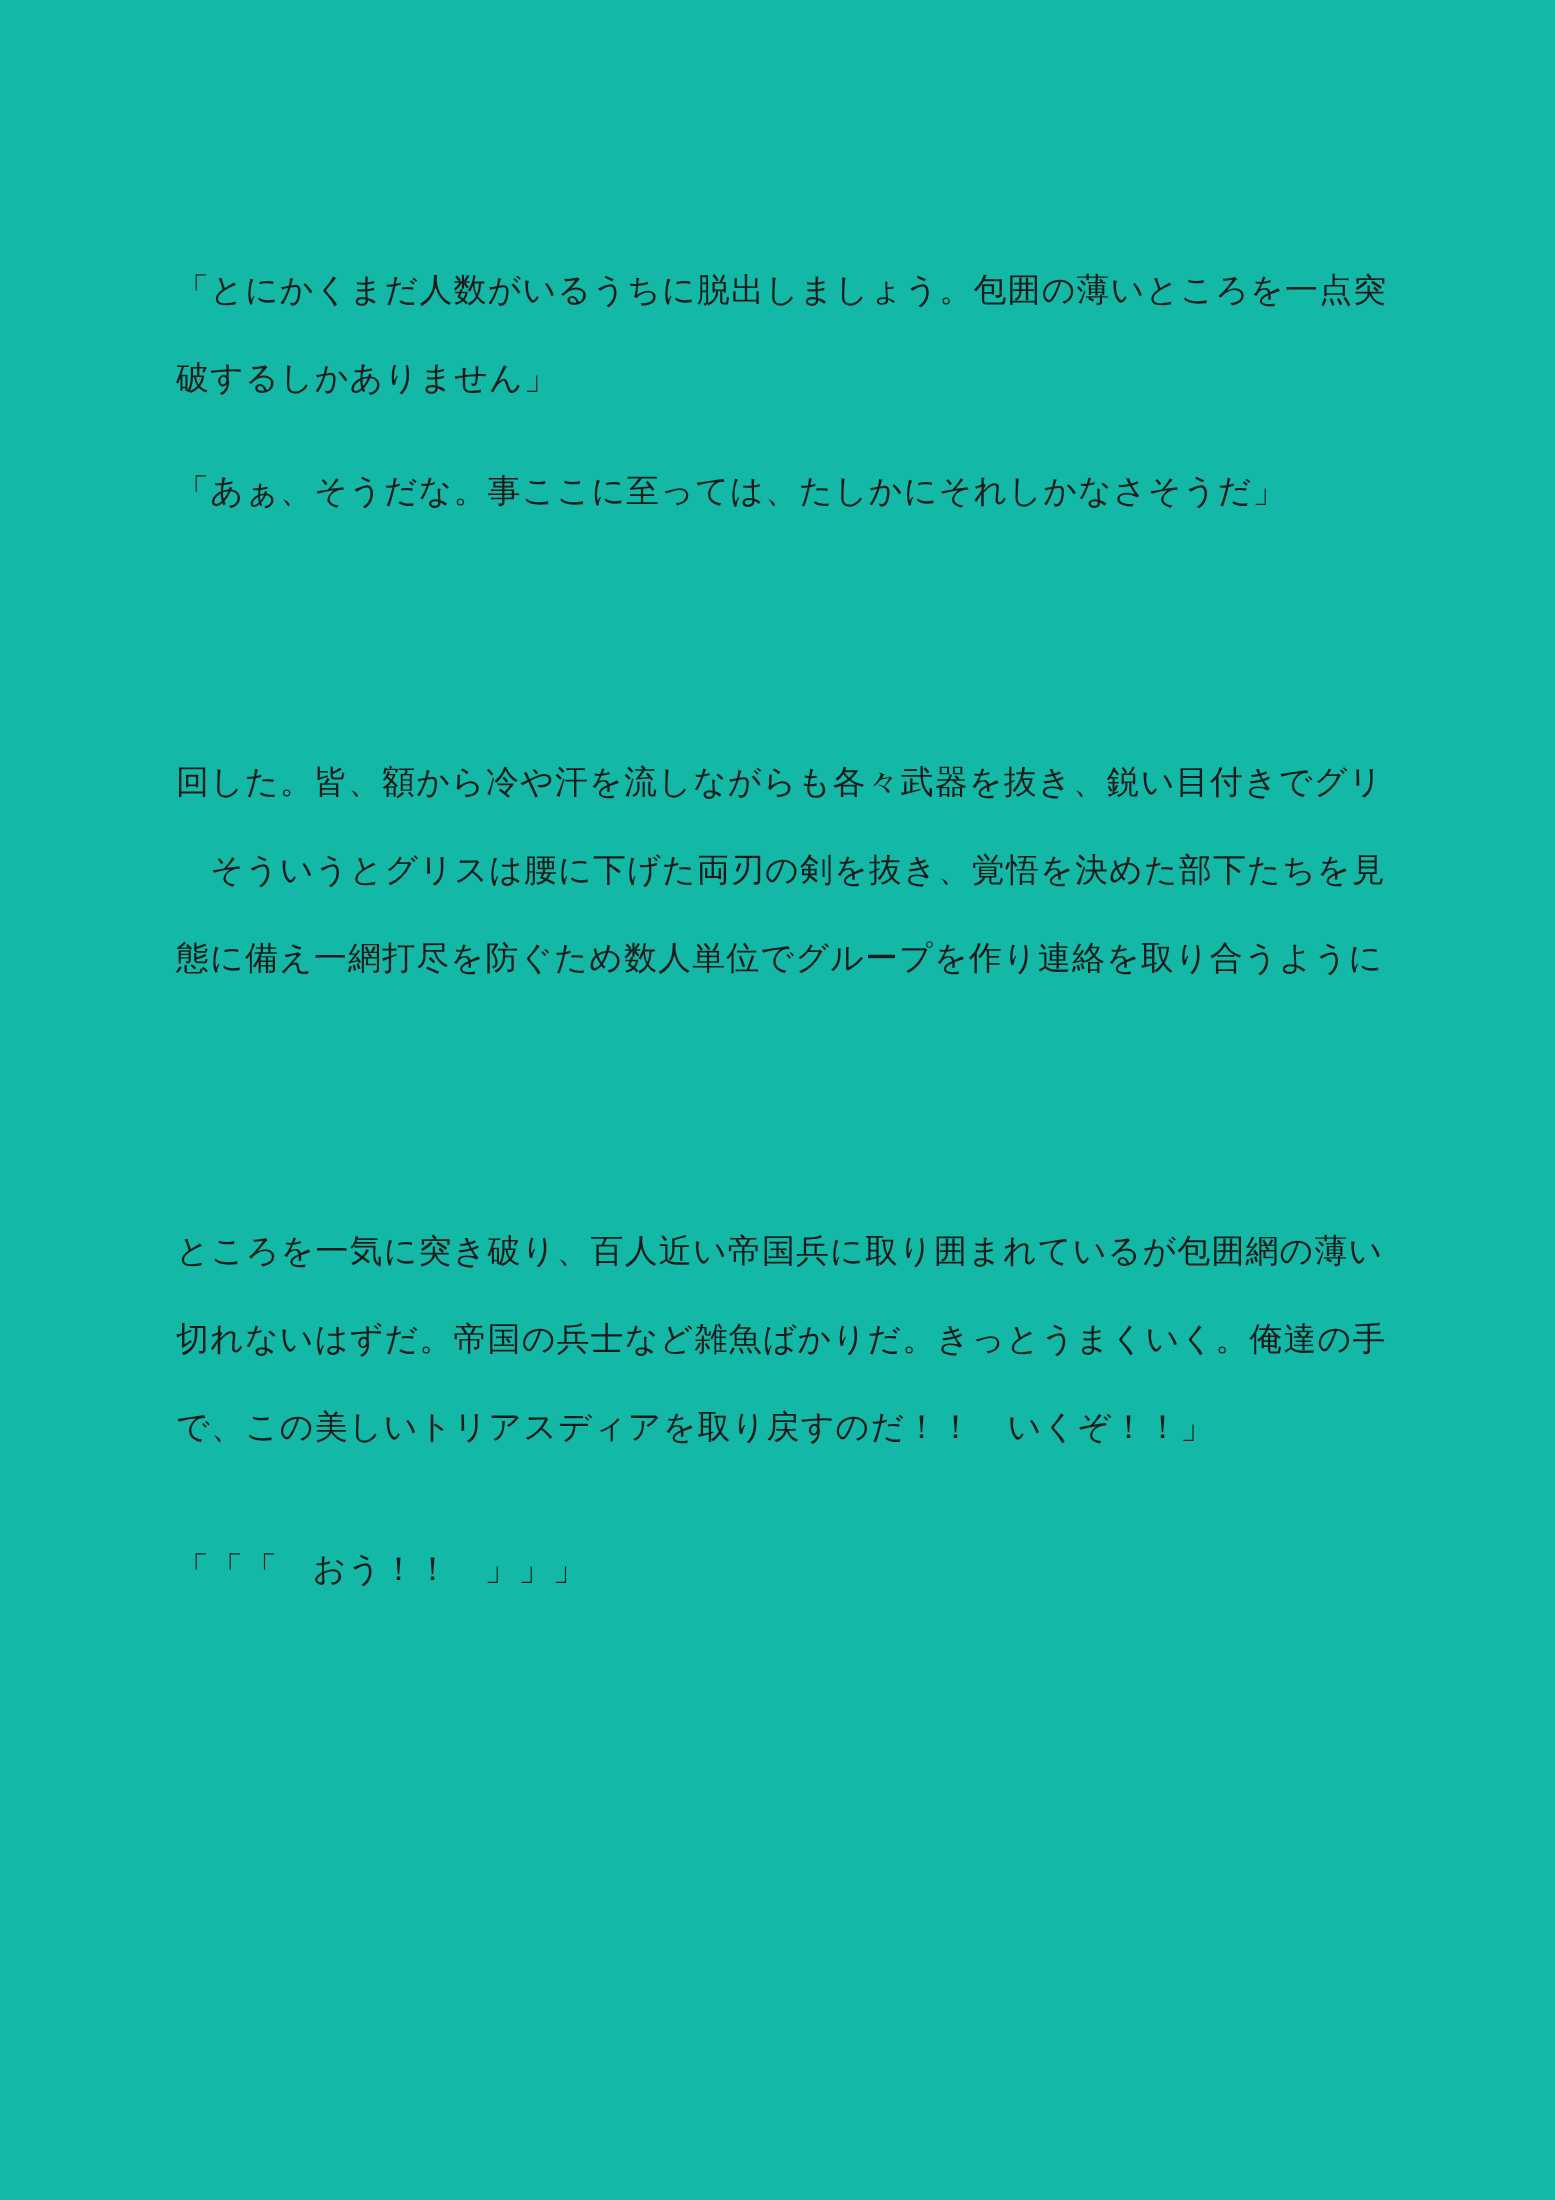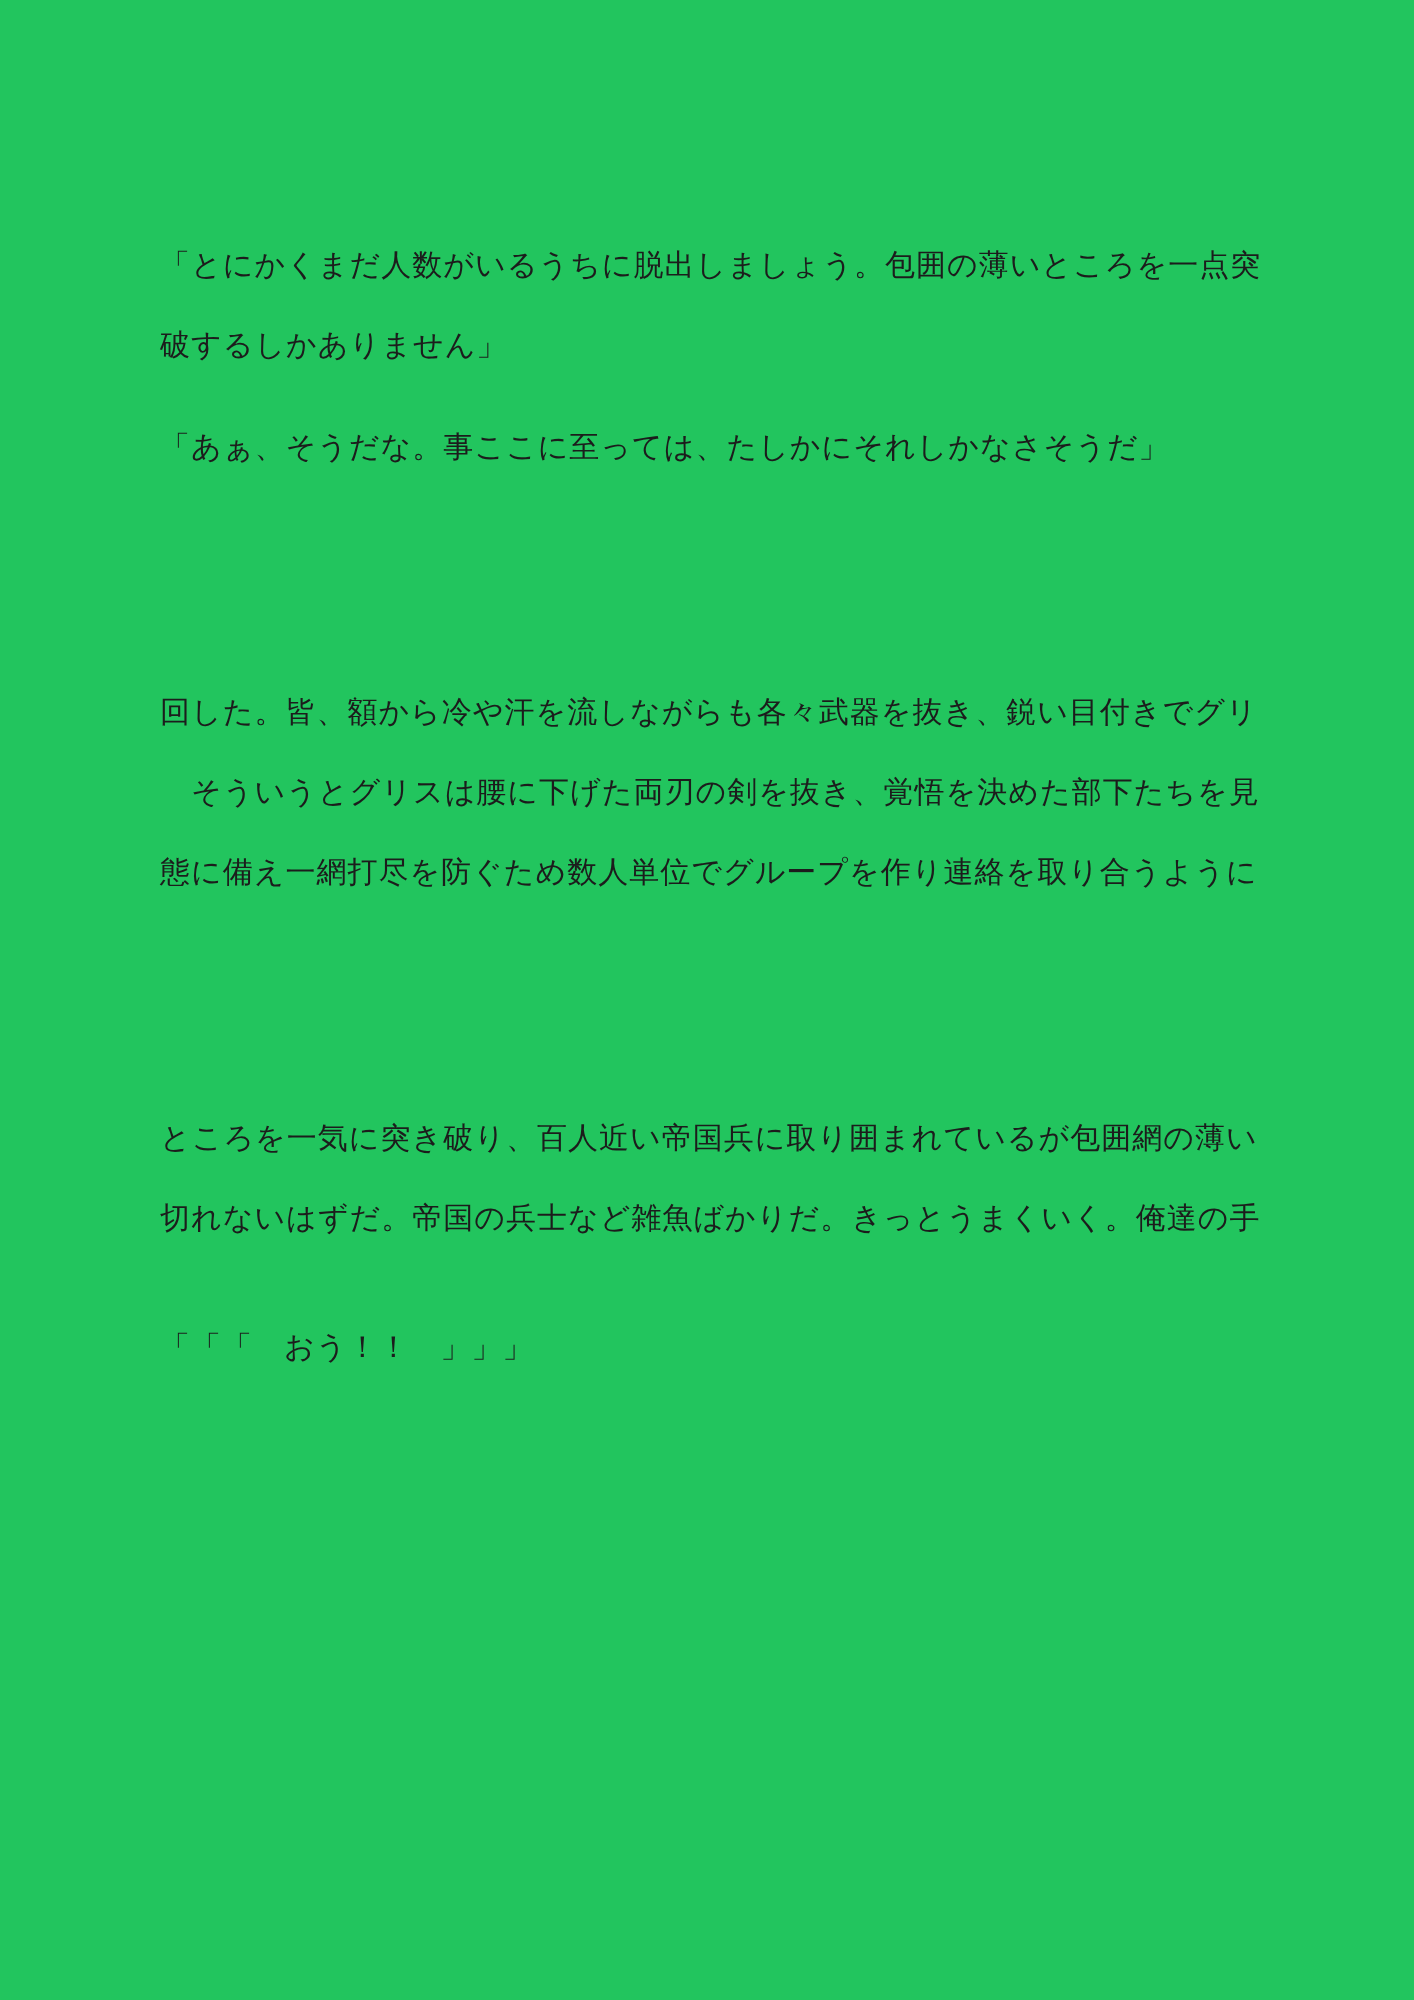--- a/index.html
+++ b/index.html
@@ -12,21 +12,21 @@
     height: 2000px;
     font-family: "Liberation Sans", sans-serif;
     color: #1c1c1c;
     overflow: hidden;
   }
   .page {
     box-sizing: border-box;
     width: 1414px;
     height: 2000px;
     padding: 225px 158px 0 160px;
-    background: #22c55e;
+    background: #14b8a6;
   }
   .para {
     margin: 0;
     padding: 0;
   }
   .text-line {
     font-size: 30px;
     line-height: 80px;
     letter-spacing: 1px;
     white-space: pre;
@@ -61,20 +61,21 @@
     <p class="text-line">回した。皆、額から冷や汗を流しながらも各々武器を抜き、鋭い目付きでグリ</p>
     <p class="text-line">　そういうとグリスは腰に下げた両刃の剣を抜き、覚悟を決めた部下たちを見</p>
     <p class="text-line">態に備え一網打尽を防ぐため数人単位でグループを作り連絡を取り合うように</p>
   </div>
 
   <div class="sp-c"></div>
 
   <div class="para">
     <p class="text-line">ところを一気に突き破り、百人近い帝国兵に取り囲まれているが包囲網の薄い</p>
     <p class="text-line">切れないはずだ。帝国の兵士など雑魚ばかりだ。きっとうまくいく。俺達の手</p>
+    <p class="text-line">で、この美しいトリアスディアを取り戻すのだ！！　いくぞ！！」</p>
   </div>
 
   <div class="sp-d"></div>
 
   <div class="para">
     <p class="text-line">「「「　おう！！　」」」</p>
   </div>
 
 </div>
 

